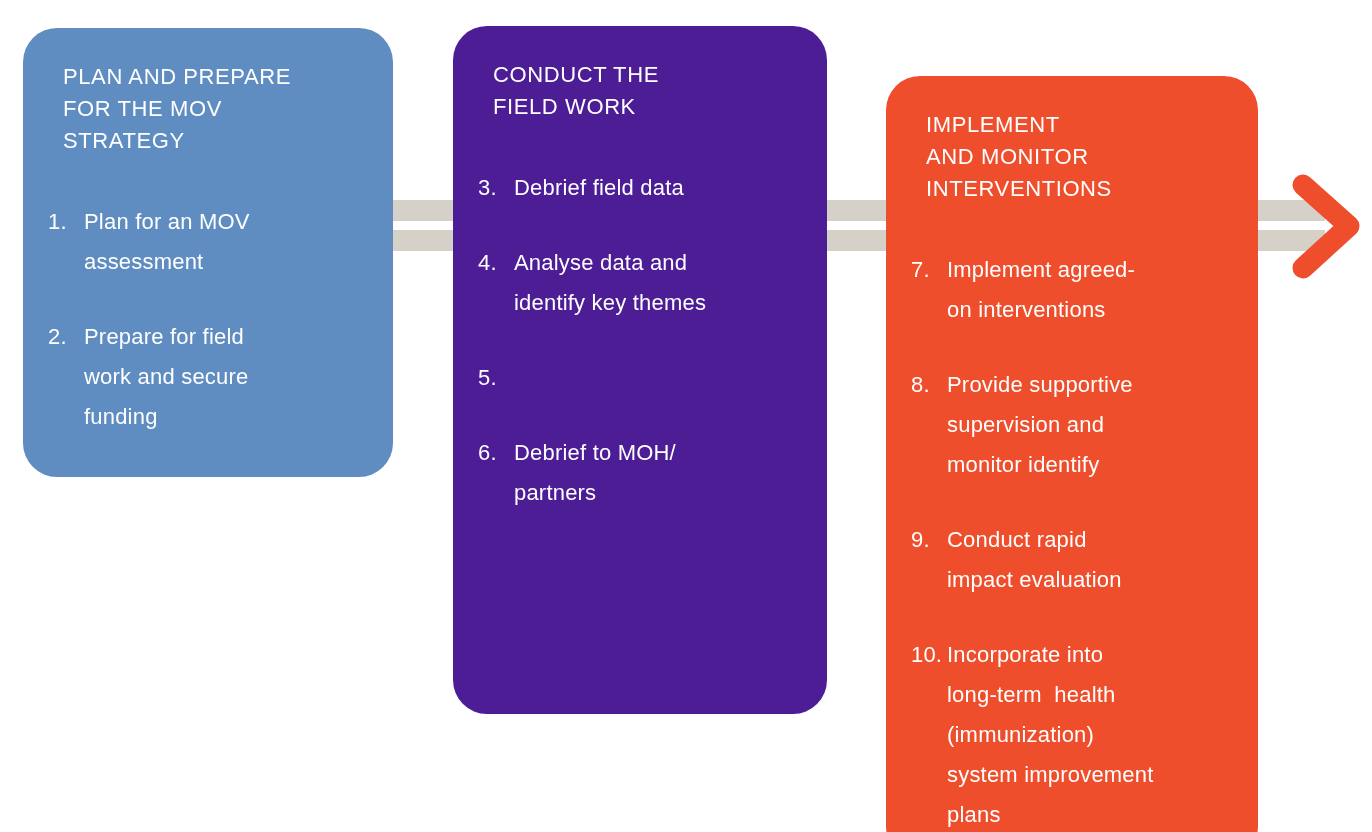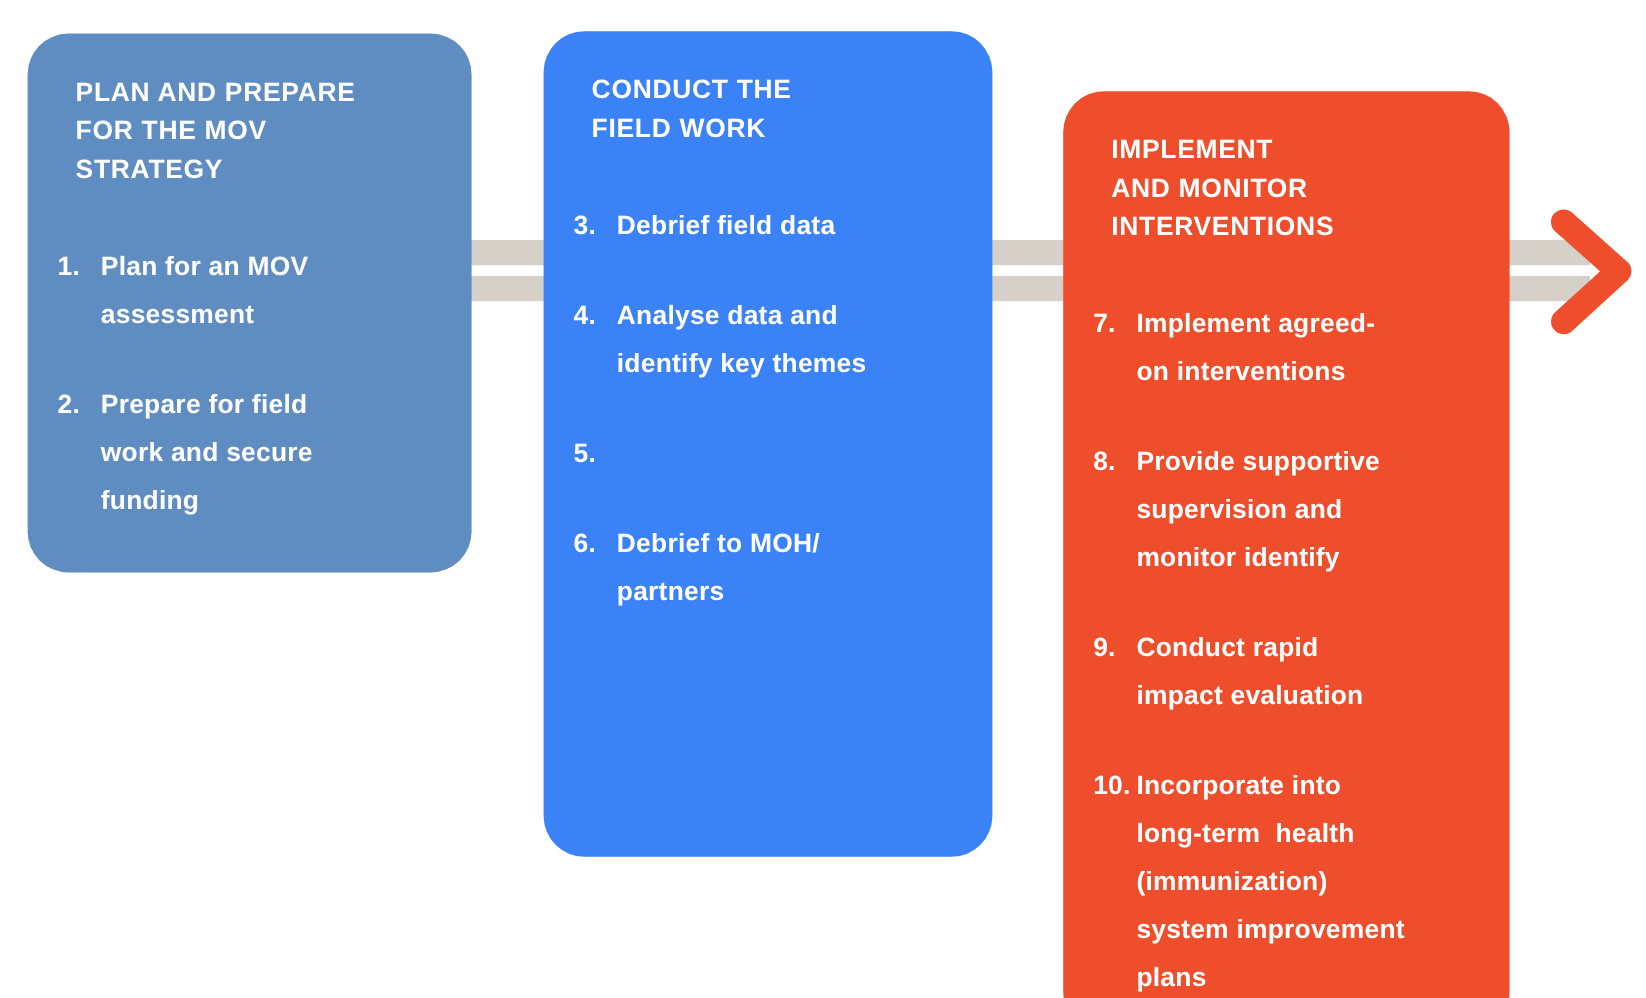--- a/index.html
+++ b/index.html
@@ -7,21 +7,21 @@
     padding: 0;
     background: #ffffff;
   }
   #canvas {
     position: relative;
     width: 1372px;
     height: 832px;
     background: #ffffff;
     overflow: hidden;
     font-family: "Liberation Sans", "DejaVu Sans", sans-serif;
-    font-weight: bold;
+    font-weight: normal;
   }
 
   
   .connector {
     position: absolute;
     left: 300px;
     width: 1025px;
     height: 21px;
     background: #d5d1c9;
     z-index: 0;
@@ -32,21 +32,21 @@
   
   .box {
     position: absolute;
     z-index: 1;
     border-radius: 34px;
     color: #ffffff;
     padding: 33px 20px 0 25px;
     box-sizing: border-box;
   }
   .box-blue   { left: 23px;  top: 28px; width: 370px; height: 449px; background: #5f8dc1; }
-  .box-teal   { left: 453px; top: 26px; width: 374px; height: 688px; background: #3b82f6; }
+  .box-teal   { left: 453px; top: 26px; width: 374px; height: 688px; background: #4c1d95; }
   .box-orange { left: 886px; top: 28px; width: 372px; height: 784px; background: #ee4e2b; margin-top: 48px; }
 
   .box-title {
     margin-left: 15px;
     margin-bottom: 45px;
     font-size: 22px;
     line-height: 32px;
     letter-spacing: 0.6px;
     white-space: pre-wrap;
   }

